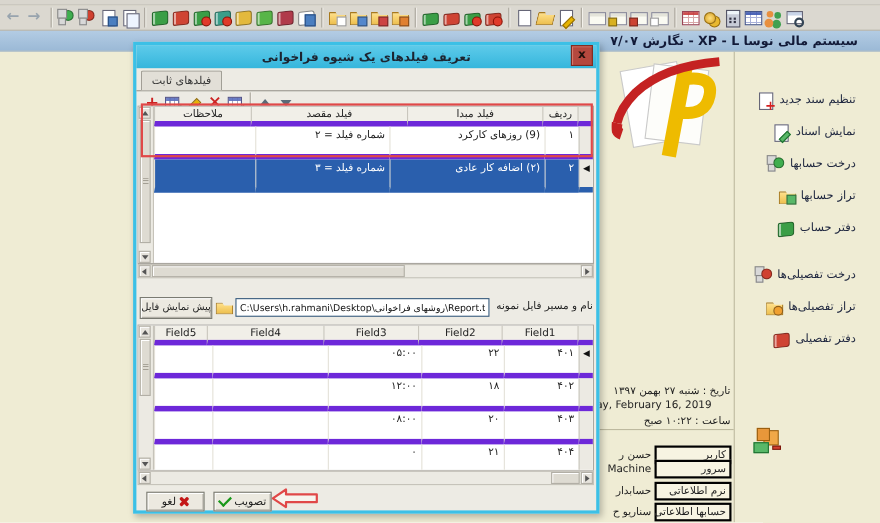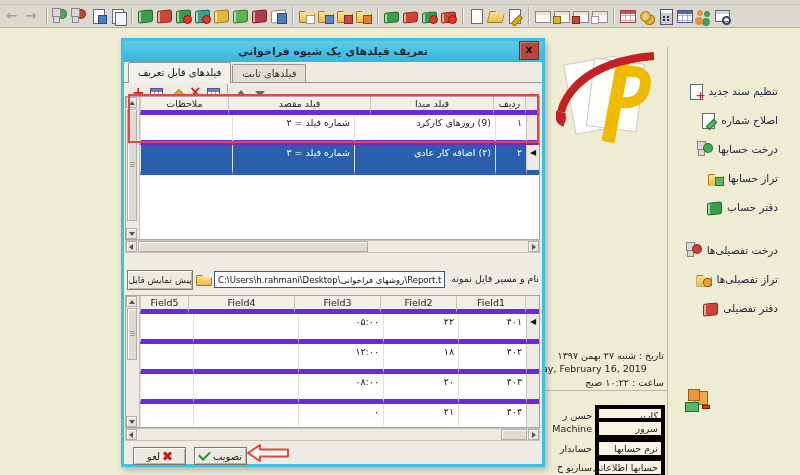--- a/index.html
+++ b/index.html
@@ -23,21 +23,21 @@
   .sic{width:17px;height:17px;position:relative;display:inline-block;flex:none}
   
   .infoblock{position:absolute;left:541px;top:303px;width:126px;height:125px;font-size:9.5px;color:#222}
   .inf-line{position:absolute;right:3px;direction:rtl;white-space:nowrap}
   .inf-en{position:absolute;left:1px;direction:ltr;white-space:nowrap}
   .inf-hr{position:absolute;left:0;top:40px;width:126px;height:1px;background:#bdb99f}
   .inf-row{position:absolute;left:0;width:124px;display:flex;gap:3px;align-items:center}
   .inf-val{flex:1;text-align:right;white-space:nowrap;overflow:hidden;direction:rtl}
   .inf-val.ltr{direction:ltr}
   .inf-cell{width:70px;box-sizing:border-box;direction:rtl;padding:1px 3px;
-    background:#f7f4e2;border:4px solid #000000;font-size:9.5px;white-space:nowrap}
+    background:#f7f4e2;border:2px solid #000000;font-size:9.5px;white-space:nowrap}
   .users-group-icon{position:absolute;left:684px;top:341px;width:26px;height:26px}
   .users-group-icon::before{content:"";position:absolute;left:4px;top:1px;width:10px;height:10px;background:#e8973a;
     border:1px solid #9a5f10;box-shadow:7px 3px 0 #f0a848,7px 3px 0 1px #9a5f10}
   .users-group-icon::after{content:"";position:absolute;left:1px;bottom:2px;width:12px;height:8px;background:#58b868;
     border:1px solid #1f7030;box-shadow:14px 0 0 -4px #d04030,14px 0 0 -3px #7c1408}
   
   .dialog{position:absolute;left:121px;top:38px;width:424px;height:429px;box-sizing:border-box;
     border:3px solid #3cc0e6;background:#edebe4;z-index:10;box-shadow:2px 3px 6px rgba(0,0,0,.25)}
   .dlg-title{position:absolute;left:0;top:0;width:100%;height:21px;
     background:linear-gradient(#5ecbea,#35b6dc);text-align:center;line-height:21px;
@@ -240,20 +240,23 @@
       <span class="tbi mail-doc-icon"></span>
       <span class="tb-sep"></span>
       <span class="tbi table-red-icon"></span>
       <span class="tbi coins-icon"></span>
       <span class="tbi calculator-icon"></span>
       <span class="tbi table-blue-icon"></span>
       <span class="tbi users-icon"></span>
       <span class="tbi window-search-icon"></span>
     </div>
 
+  <div class="titlebar">
+    <span class="wtitle" dir="rtl">سیستم مالی نوسا XP - L - نگارش ۷/۰۷</span>
+  </div>
 
   <div class="client">
 
     <svg style="position:absolute;left:556px;top:1px" width="110" height="104" viewBox="0 0 110 104">
       <g transform="rotate(-10 40 50)">
           <rect x="14" y="12" width="52" height="70" fill="#ffffff" stroke="#c9c9c9"></rect>
         </g>
       <g transform="rotate(7 60 50)">
           <rect x="34" y="13" width="50" height="68" fill="#fdfdfa" stroke="#c9c9c9"></rect>
         </g>
@@ -264,21 +267,21 @@
     </svg>
 
     <div class="side-divider"></div>
 
     <div class="side-item" style="top:35px">
       <span class="sic new-document-icon"></span>
       <span class="lbl">تنظیم سند جدید</span>
     </div>
     <div class="side-item" style="top:64px">
       <span class="sic edit-documents-icon"></span>
-      <span class="lbl">اصلاح شماره</span>
+      <span class="lbl">نمایش اسناد</span>
     </div>
     <div class="side-item" style="top:93px">
       <span class="sic accounts-tree-icon"></span>
       <span class="lbl">درخت حسابها</span>
     </div>
     <div class="side-item" style="top:122px">
       <span class="sic accounts-balance-icon"></span>
       <span class="lbl">تراز حسابها</span>
     </div>
     <div class="side-item" style="top:151px">
@@ -306,36 +309,35 @@
       <div class="inf-row" style="top:55px">
         <span class="inf-val">حسن ر</span>
         <span class="inf-cell">کاربر</span>
       </div>
       <div class="inf-row" style="top:68px">
         <span class="inf-val ltr">Machine</span>
         <span class="inf-cell">سرور</span>
       </div>
       <div class="inf-row" style="top:88px">
         <span class="inf-val">حسابدار</span>
-        <span class="inf-cell">نرم حسابها</span>
+        <span class="inf-cell">نرم اطلاعاتی</span>
       </div>
       <div class="inf-row" style="top:107px">
         <span class="inf-val">سناریو ح</span>
         <span class="inf-cell">حسابها اطلاعاتی</span>
       </div>
     </div>
     <span class="users-group-icon"></span>
   </div>
 
   <div class="dialog">
     <div class="dlg-title">تعریف فیلدهای یک شیوه فراخوانی</div>
     <div class="dlg-close">x</div>
 
     <div class="tabstrip">
-      <div class="tab active">فیلدهای قابل تعریف</div>
       <div class="tab">فیلدهای ثابت</div>
     </div>
 
     <div class="dlg-toolbar">
       <span class="dti add-row-icon"></span>
       <span class="dti insert-row-icon"></span>
       <span class="dti edit-row-icon"></span>
       <span class="dti delete-row-icon"></span>
       <span class="dti replace-row-icon"></span>
       <span class="tb-sep"></span>

